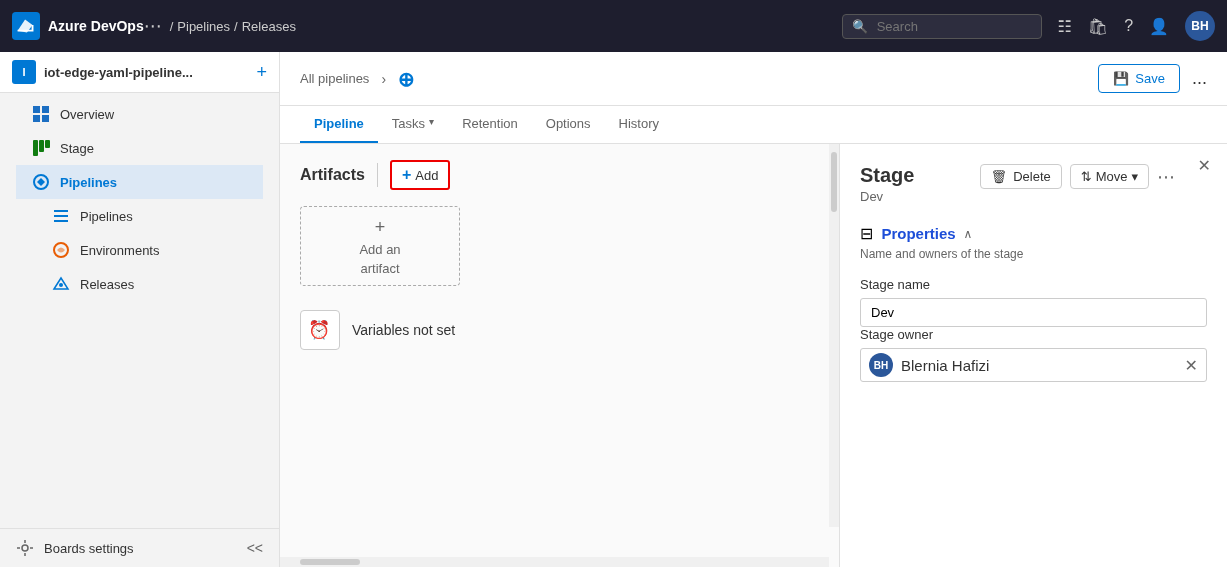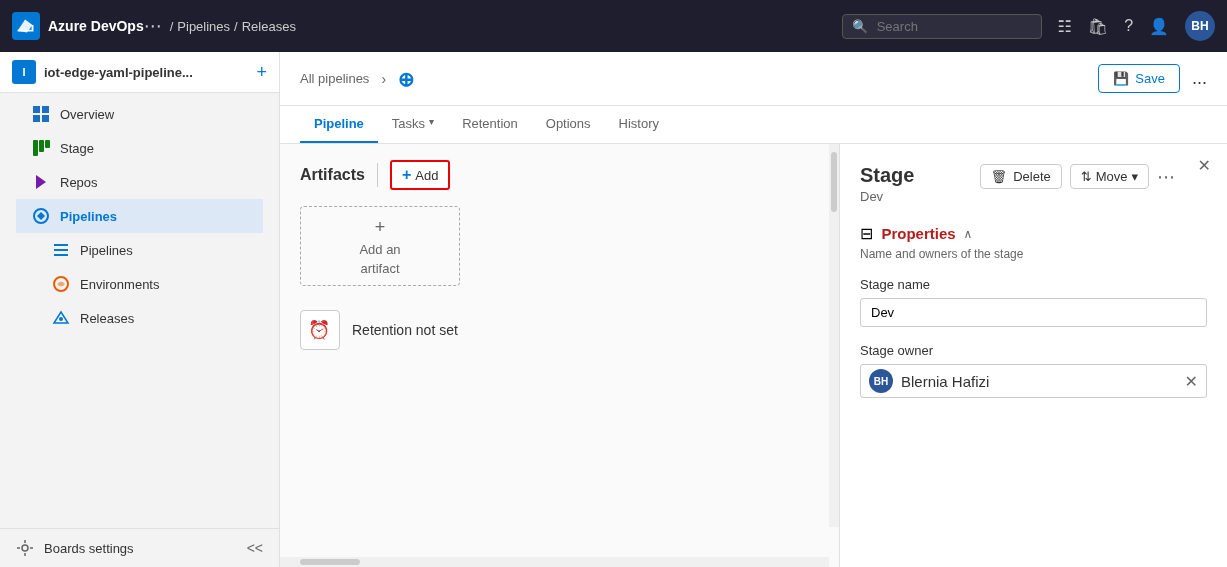--- a/index.html
+++ b/index.html
@@ -242,25 +242,25 @@
       font-size: 13px;
       color: #333;
     }
     .stage-more { font-size: 18px; color: #666; cursor: pointer; }
 
     .properties-section { margin-top: 20px; }
     .properties-header {
       display: flex; align-items: center; gap: 8px;
       margin-bottom: 4px;
     }
-    .properties-title { font-size: 15px; font-weight: 600; color: #b91c1c; }
+    .properties-title { font-size: 15px; font-weight: 600; color: #1d4ed8; }
     .properties-chevron { font-size: 12px; color: #666; cursor: pointer; }
     .properties-desc { font-size: 12px; color: #666; margin-bottom: 16px; }
 
-    .form-group { margin-bottom: 16px; }
+    .form-group { }
     .form-label { font-size: 13px; color: #333; margin-bottom: 6px; display: block; }
     .form-input {
       width: 100%;
       padding: 6px 10px;
       border: 1px solid #ccc;
       border-radius: 3px;
       font-size: 13px;
       outline: none;
     }
 
@@ -347,28 +347,20 @@
         <span class="sidebar-item-icon">
           <svg viewBox="0 0 18 18" fill="#107c10">
               <rect x="1" y="1" width="5" height="16" rx="1"></rect>
               <rect x="7" y="1" width="5" height="12" rx="1"></rect>
               <rect x="13" y="1" width="5" height="8" rx="1"></rect>
             </svg>
         </span>
         <span>Stage</span>
       </div>
 
-      <div class="sidebar-item">
-        <span class="sidebar-item-icon">
-          <svg viewBox="0 0 18 18" fill="none">
-              <path d="M4 2 L14 9 L4 16 Z" fill="#7719aa"></path>
-            </svg>
-        </span>
-        <span>Repos</span>
-      </div>
 
       <div class="sidebar-item active">
         <span class="sidebar-item-icon">
           <svg viewBox="0 0 18 18" fill="#0078d4">
               <circle cx="9" cy="9" r="7" stroke="#0078d4" stroke-width="2" fill="none"></circle>
               <path d="M5 9 L9 5 L13 9 L9 13 Z" fill="#0078d4"></path>
             </svg>
         </span>
         <span>Pipelines</span>
       </div>
@@ -471,21 +463,21 @@
         </div>
 
         <div class="artifact-box">
           <span class="artifact-plus">+</span>
           <span>Add an</span>
           <span>artifact</span>
         </div>
 
         <div class="schedule-section">
           <div class="schedule-icon">⏰</div>
-          <span class="schedule-text">Retention not set</span>
+          <span class="schedule-text">Variables not set</span>
         </div>
 
         <div style="position:absolute;right:0;top:0;bottom:40px;width:10px;background:#f0f0f0;">
           <div style="width:6px;height:60px;background:#ccc;border-radius:3px;margin:4px auto;margin-top:8px;"></div>
         </div>
 
         <div style="position:absolute;bottom:0;left:0;right:10px;height:10px;background:#f0f0f0;">
           <div style="height:6px;width:60px;background:#ccc;border-radius:3px;margin:2px 20px;"></div>
         </div>
       </div>

